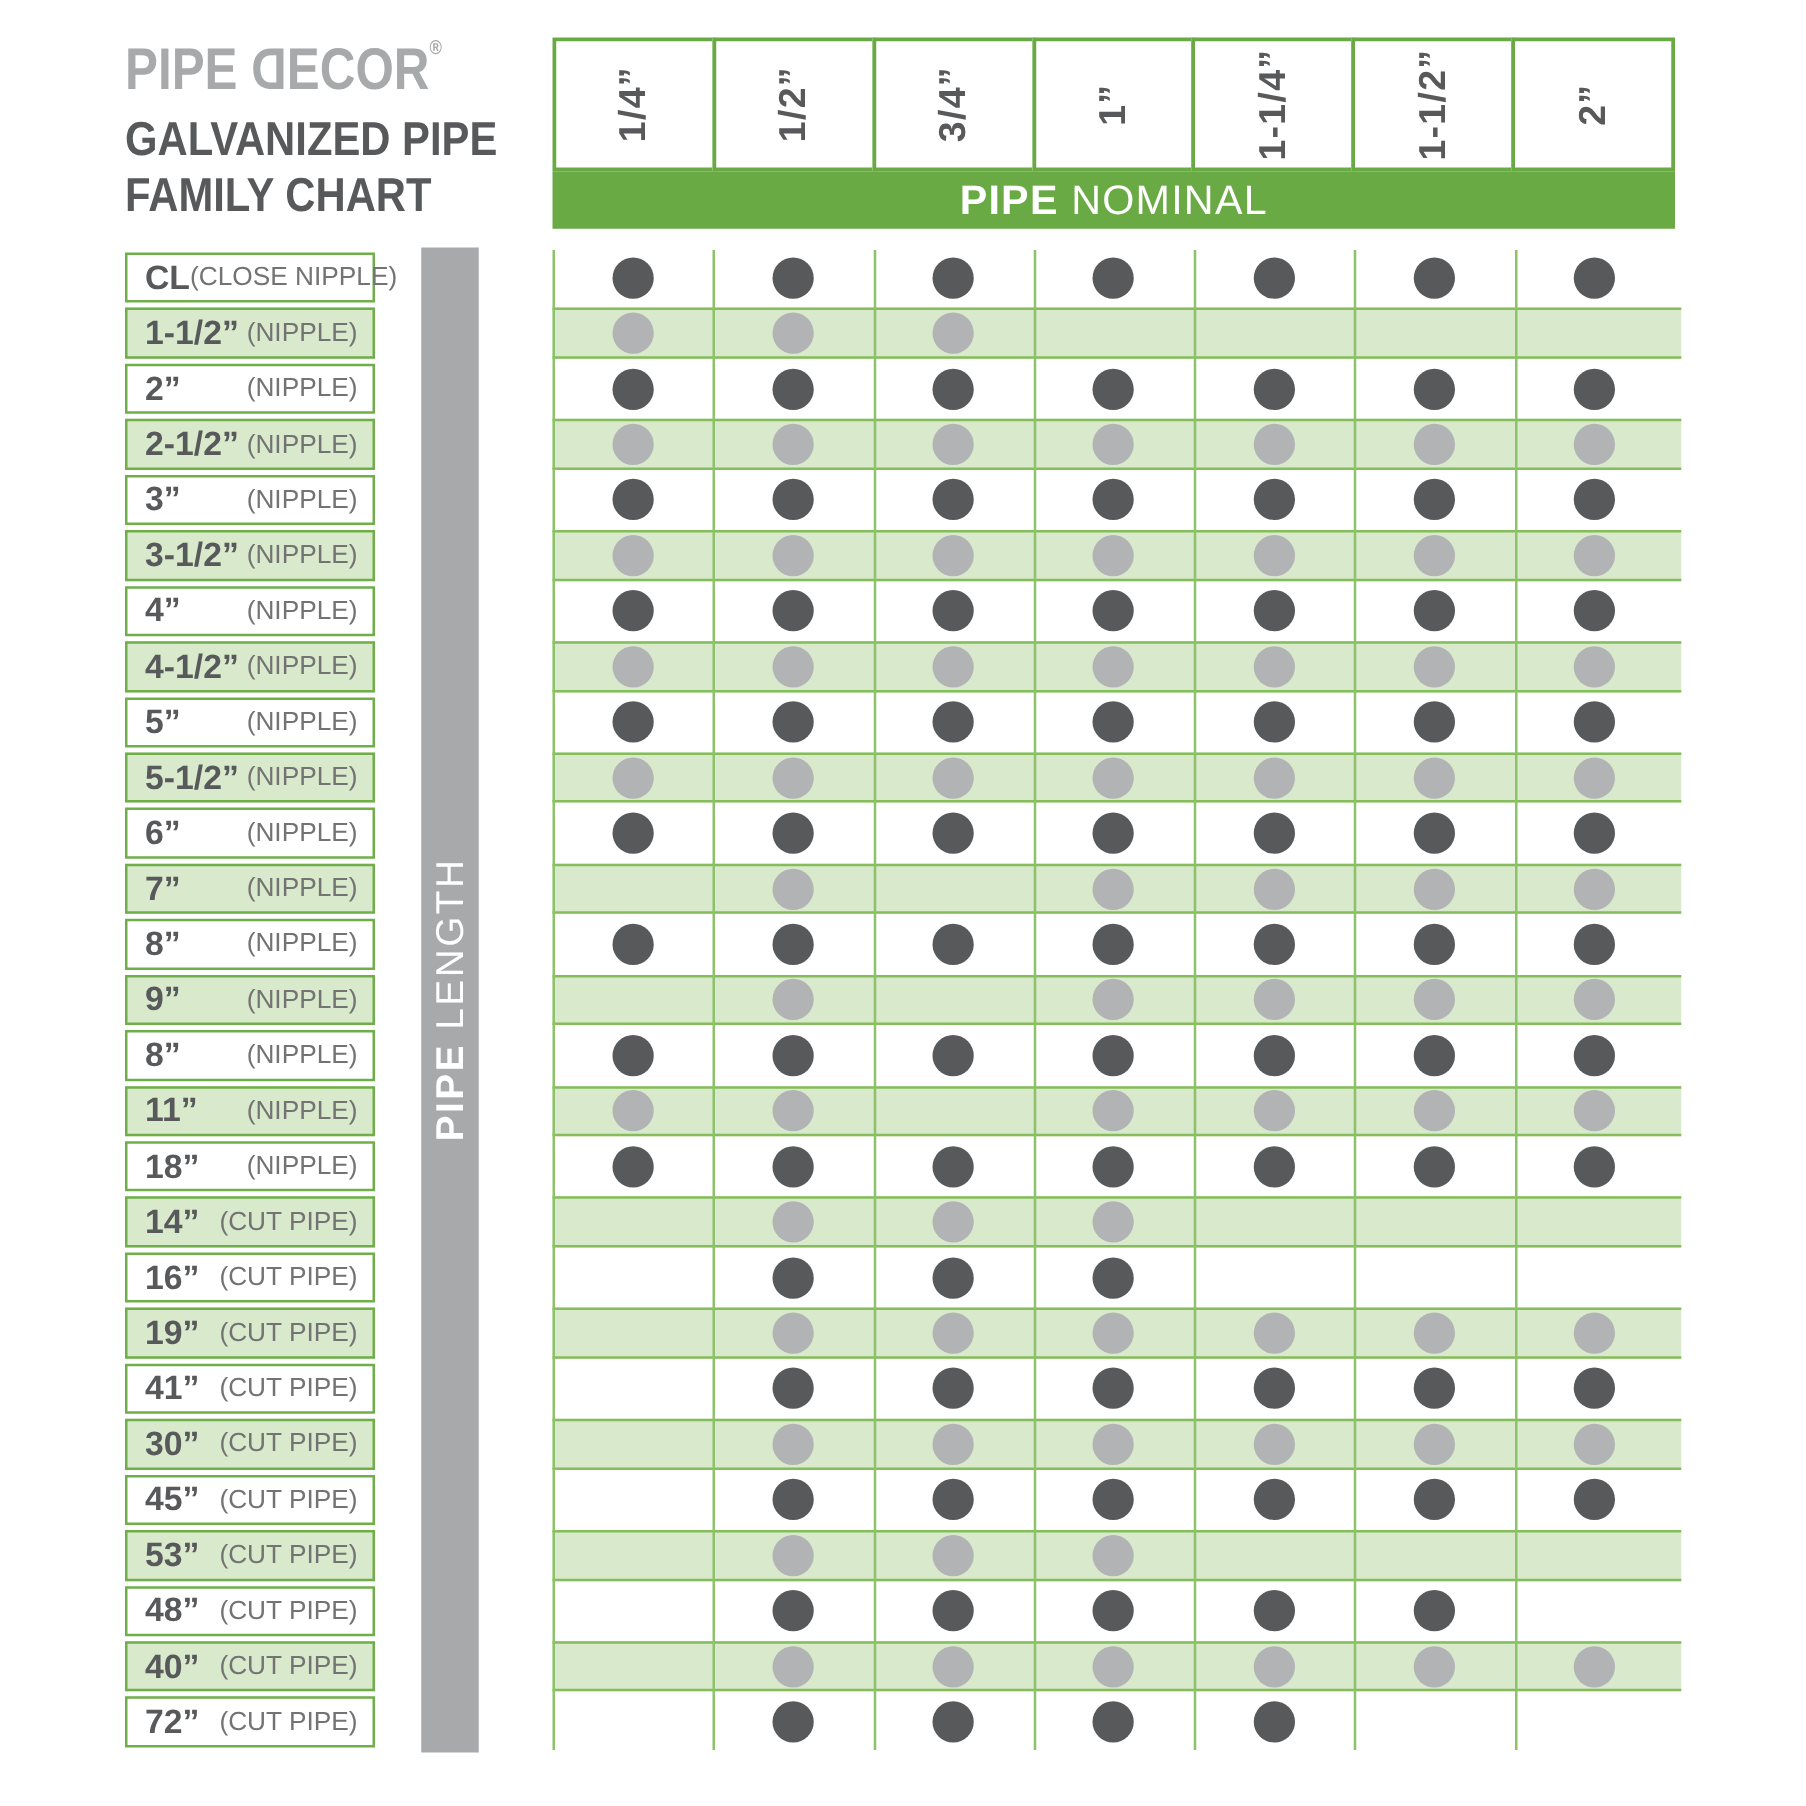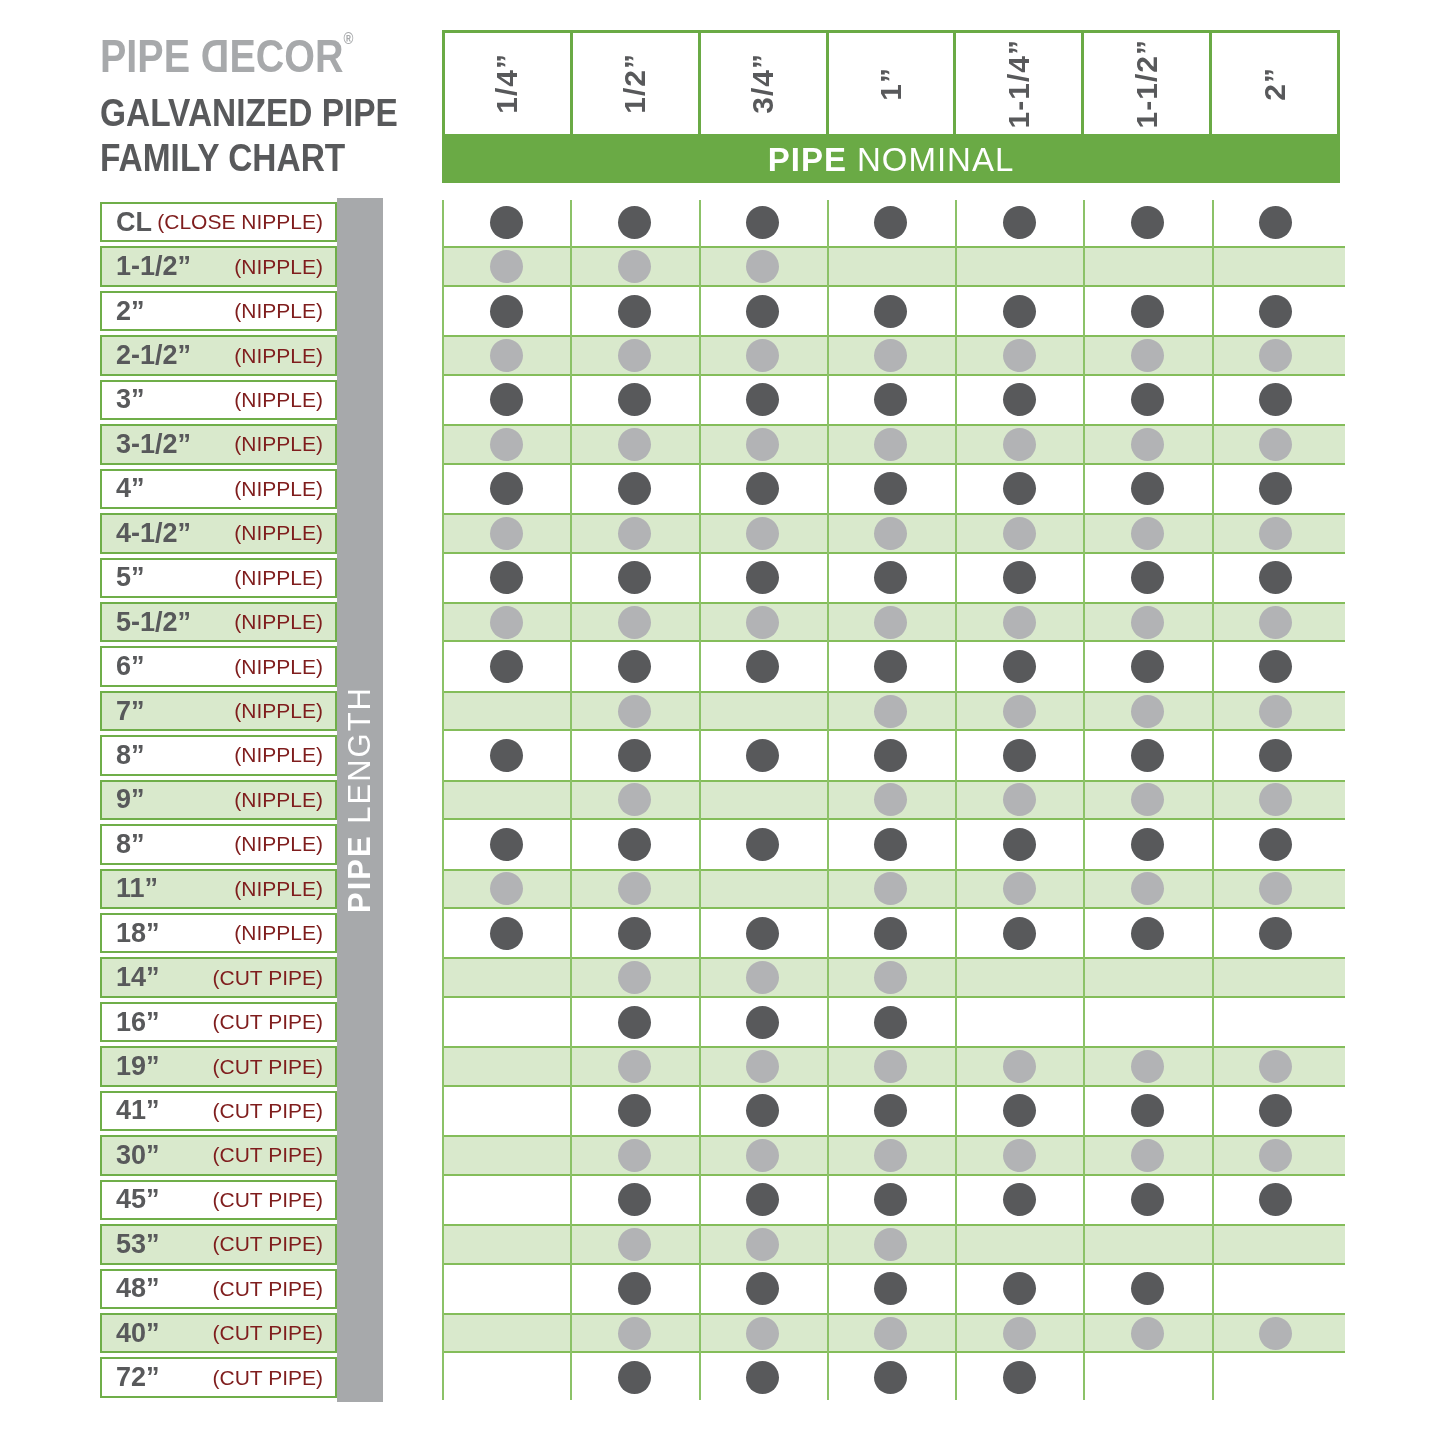--- a/index.html
+++ b/index.html
@@ -42,33 +42,33 @@
   }
   .nominal-bar{
     position:absolute;left:442px;top:137px;width:898px;height:46px;
     background:#6aaa45;color:#ffffff;
     display:flex;align-items:center;justify-content:center;
     font-size:33px;letter-spacing:1px;
   }
   .nominal-bar .bold{font-weight:bold;margin-right:10px;}
   
   .row-labels{
-    position:absolute;left:100px;top:200px;width:237px;height:1200px;
+    position:absolute;left:100px;top:200px;width:200px;height:1200px;
     display:flex;flex-direction:column;
   }
   .row-label-slot{height:44.44px;flex:none;position:relative;}
   .row-label{
     position:absolute;left:0;right:0;top:2px;bottom:2px;
     border:2px solid #6fae49;background:#ffffff;
     display:flex;align-items:center;justify-content:space-between;
     padding:0 12px 0 14px;box-sizing:border-box;
   }
   .row-label.green{background:#d9e9cc;}
   .row-label .size{font-weight:bold;font-size:27px;color:#58595b;white-space:nowrap;}
-  .row-label .type{font-size:21px;color:#7f1d1d;white-space:nowrap;}
+  .row-label .type{font-size:21px;color:#737373;white-space:nowrap;}
   
   .length-bar{
     position:absolute;left:337px;top:198px;width:46px;height:1204px;
     background:#a7a9ab;color:#ffffff;
     display:flex;align-items:center;justify-content:center;
   }
   .length-bar .v-label{
     writing-mode:vertical-rl;transform:rotate(180deg);
     font-size:31px;letter-spacing:2px;white-space:nowrap;
   }

